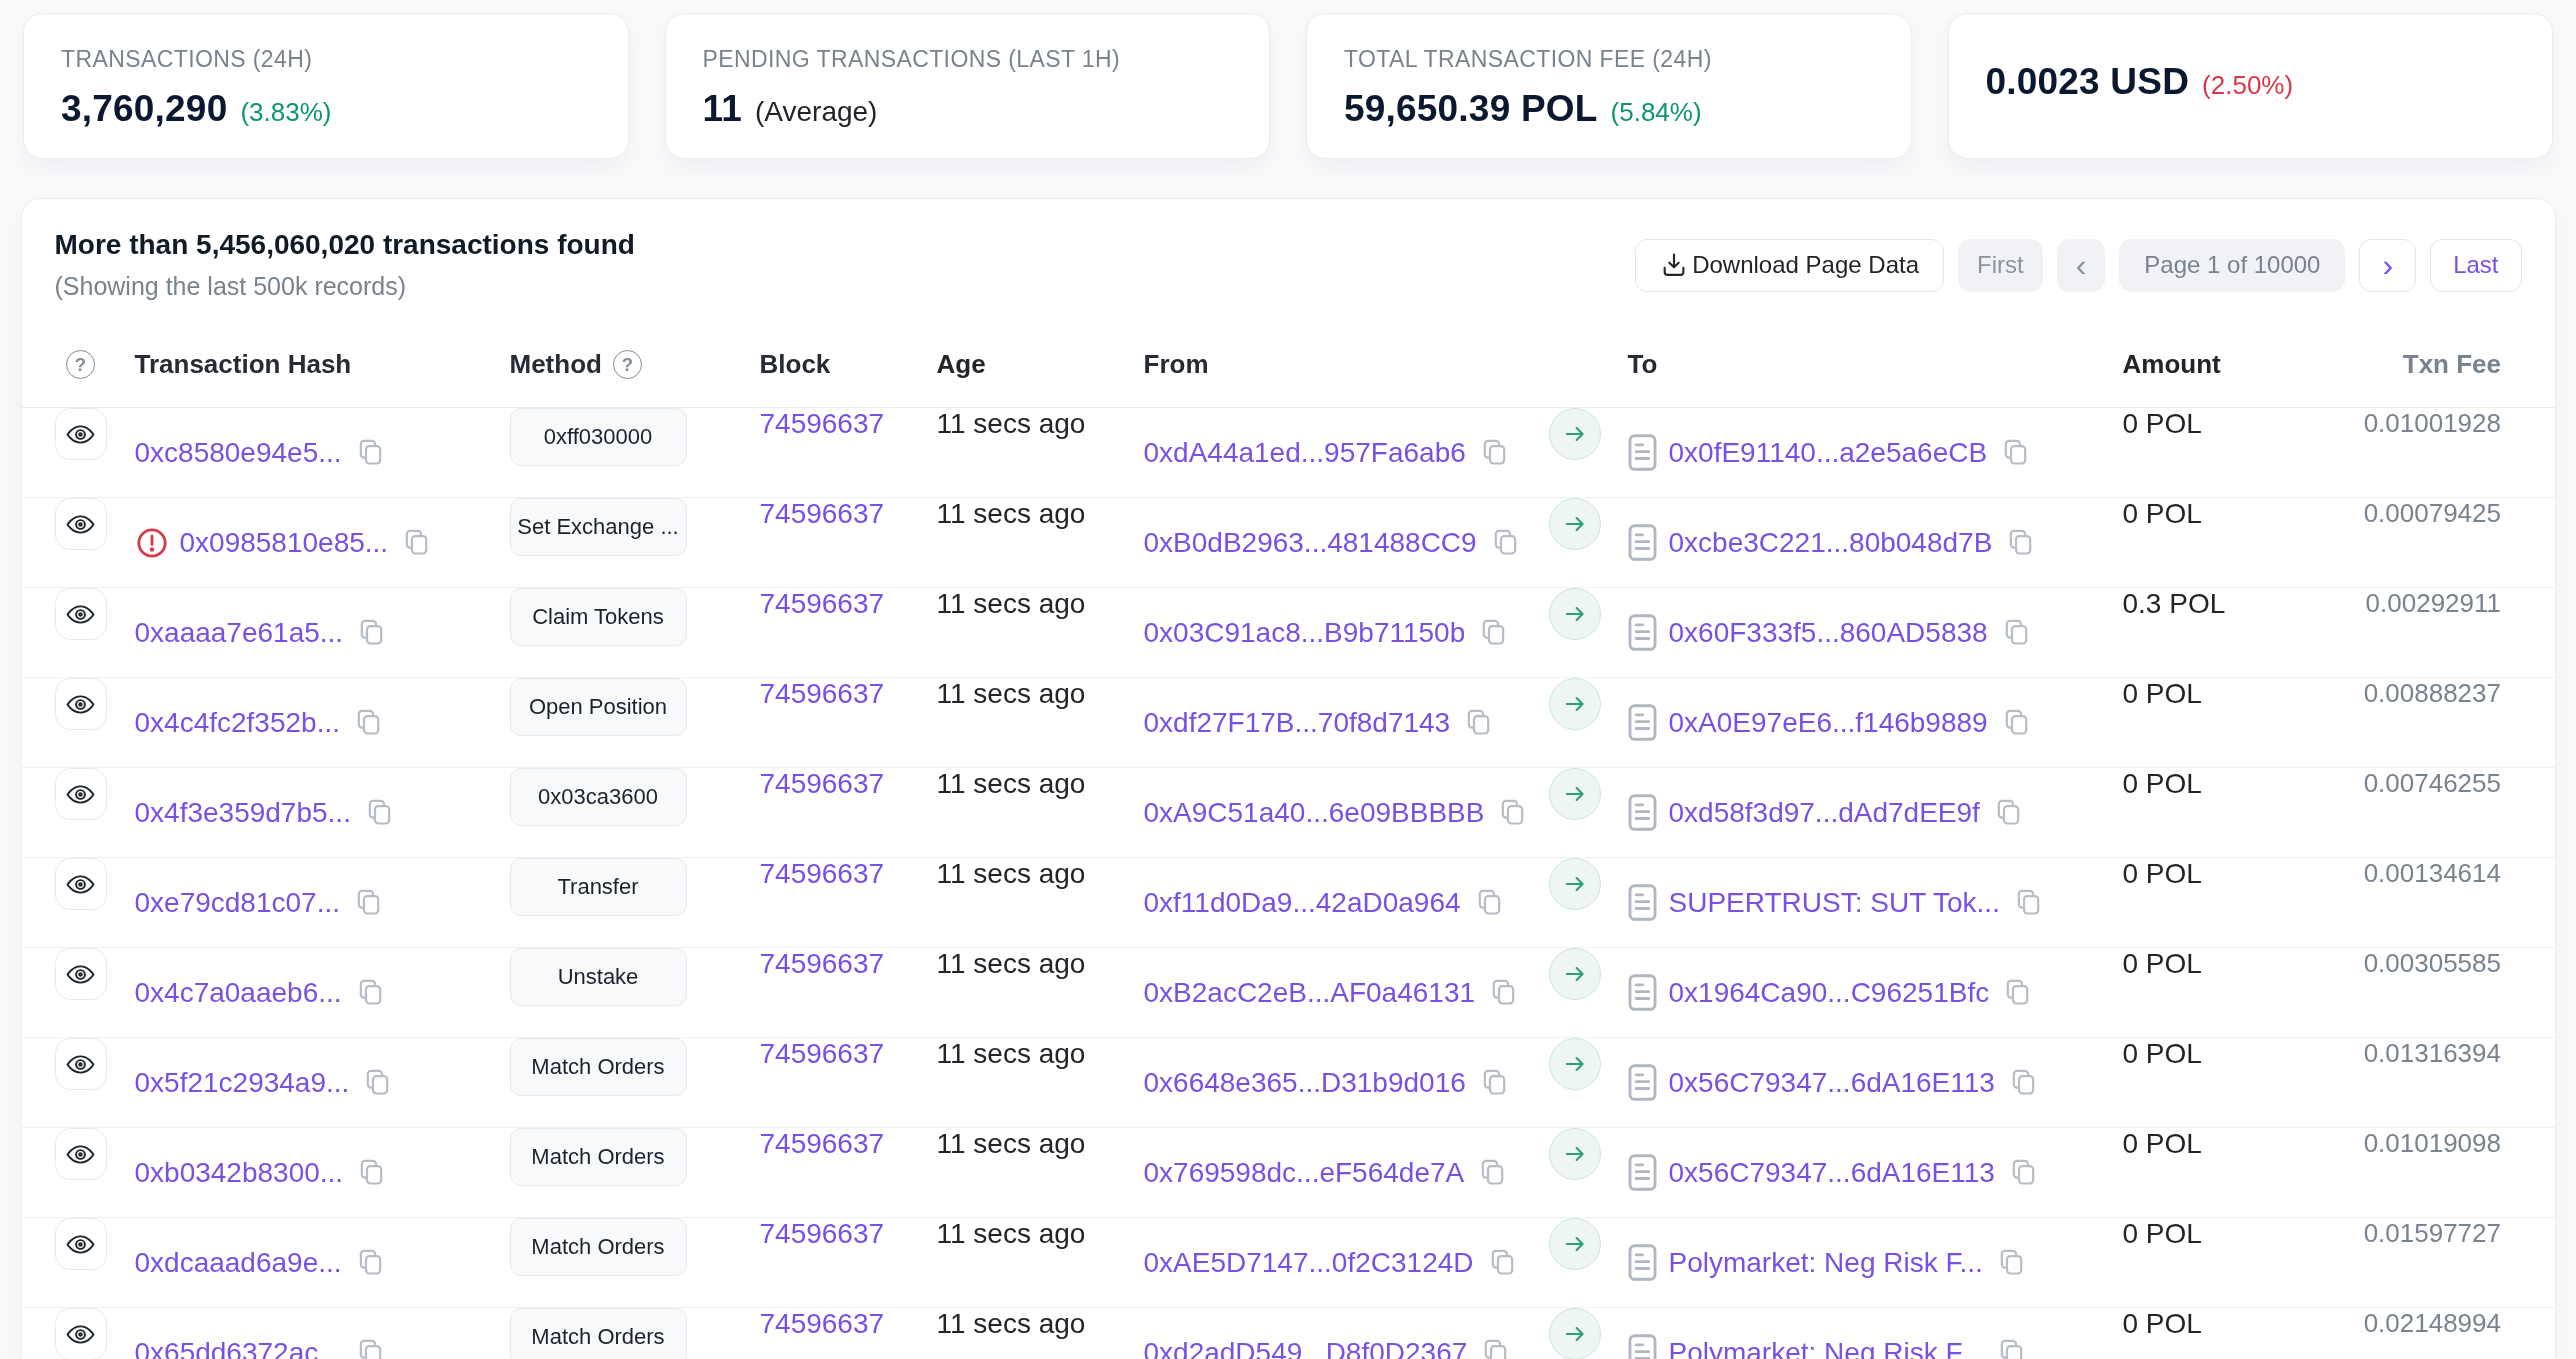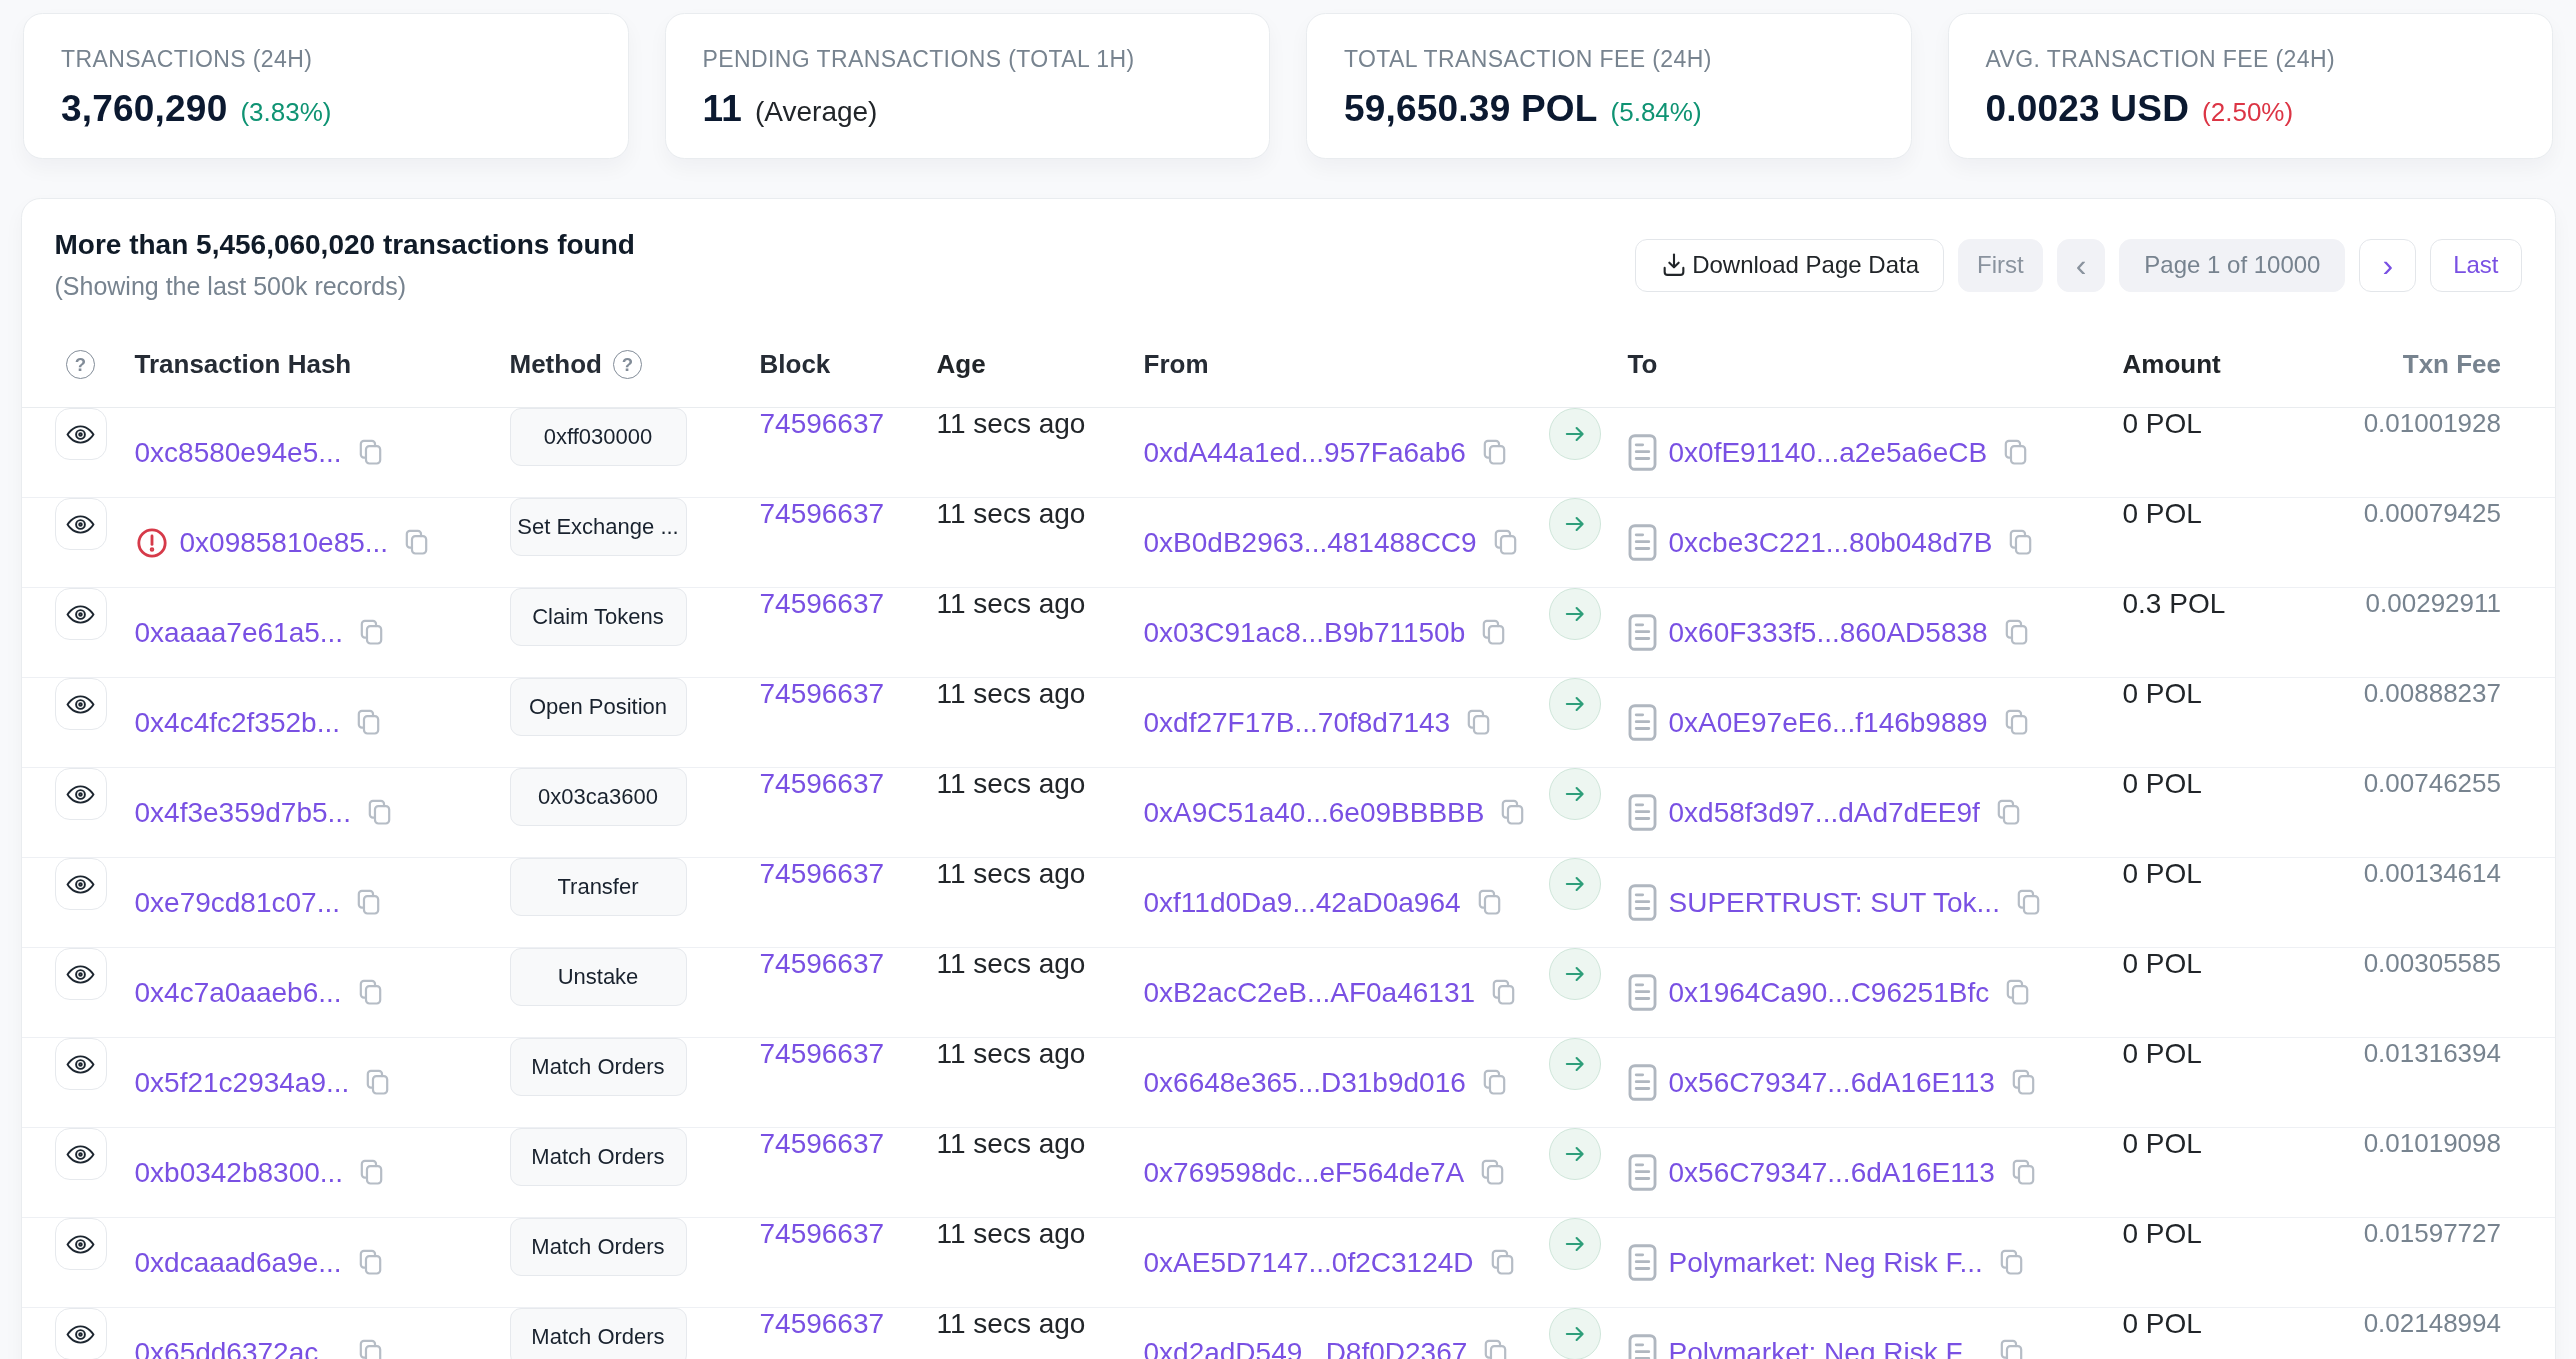--- a/index.html
+++ b/index.html
@@ -127,35 +127,34 @@
 
 <div class="stats-row">
   <div class="stat-card">
     <div class="stat-label">TRANSACTIONS (24H)</div>
     <div class="stat-value-row">
       <span class="stat-value">3,760,290</span>
       <span class="stat-note note-green">(3.83%)</span>
     </div>
   </div>
   <div class="stat-card">
-    <div class="stat-label">PENDING TRANSACTIONS (TOTAL 1H)</div>
+    <div class="stat-label">PENDING TRANSACTIONS (LAST 1H)</div>
     <div class="stat-value-row">
       <span class="stat-value">11</span>
       <span class="stat-note note-plain">(Average)</span>
     </div>
   </div>
   <div class="stat-card">
     <div class="stat-label">TOTAL TRANSACTION FEE (24H)</div>
     <div class="stat-value-row">
       <span class="stat-value">59,650.39 POL</span>
       <span class="stat-note note-green">(5.84%)</span>
     </div>
   </div>
   <div class="stat-card">
-    <div class="stat-label">AVG. TRANSACTION FEE (24H)</div>
     <div class="stat-value-row">
       <span class="stat-value">0.0023 USD</span>
       <span class="stat-note note-red">(2.50%)</span>
     </div>
   </div>
 </div>
 
 <div class="table-card">
 
   <div class="card-head">

